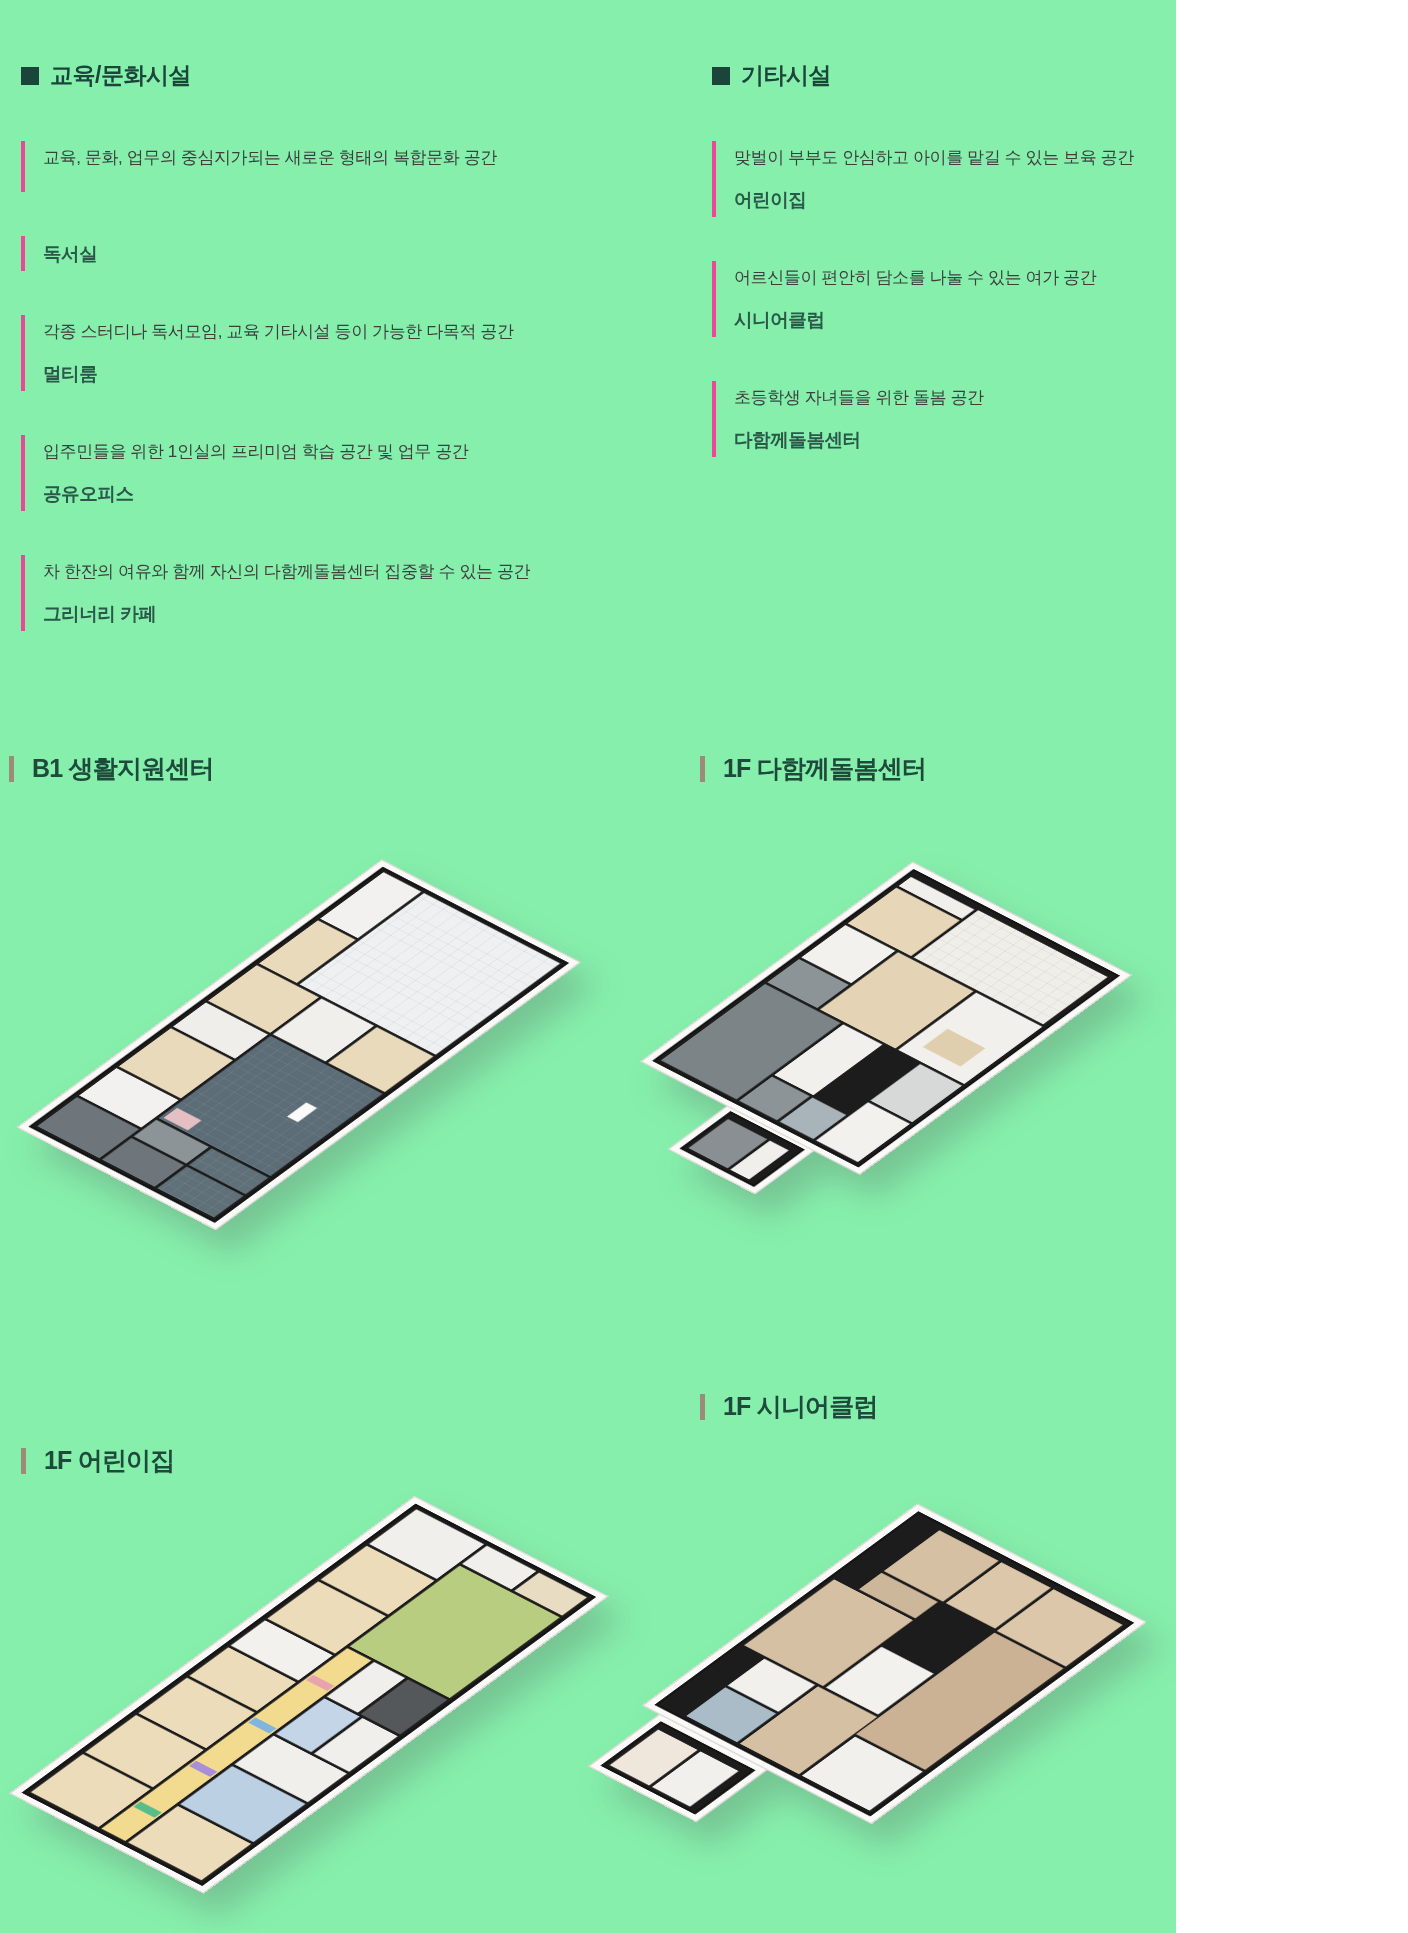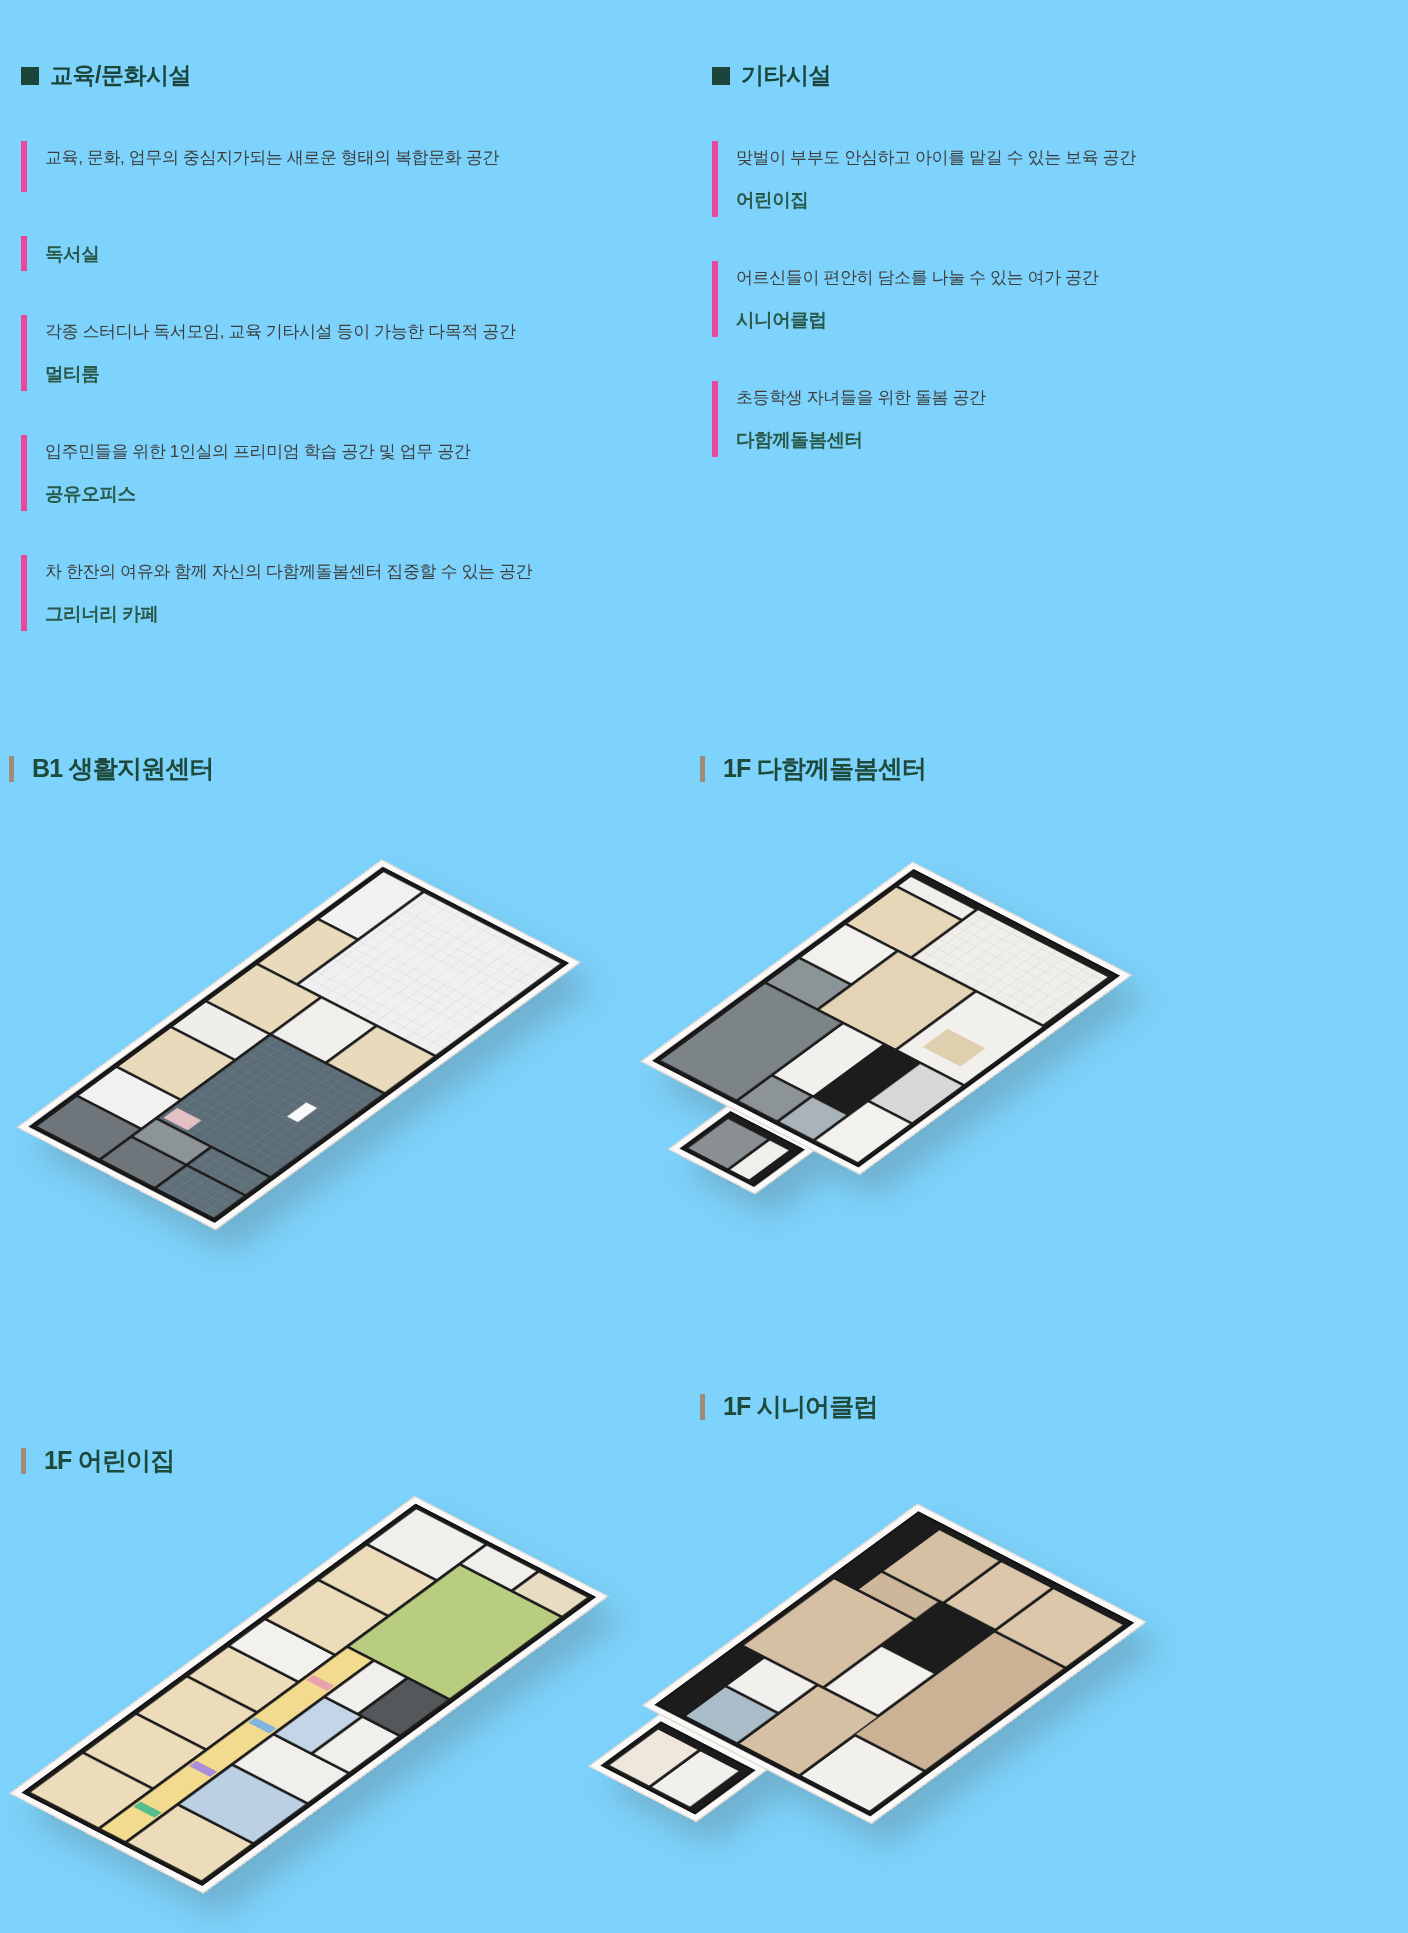--- a/index.html
+++ b/index.html
@@ -1,25 +1,25 @@
 <!DOCTYPE html>
 <html><head>
 <meta charset="utf-8">
 <style>
   html,body{margin:0;padding:0;background:#ffffff;}
-  .page{position:relative;width:1408px;height:1933px;background:#7dd3fc;overflow:hidden;
+  .page{position:relative;width:1176px;height:1933px;background:#86efac;overflow:hidden;
         font-family:"Liberation Sans", sans-serif;text-decoration:underline;}
   
   .fcol{position:absolute;top:60px;}
   .col-left{left:21px;width:660px;}
   .col-right{left:712px;width:640px;}
   .sec-heading{display:flex;align-items:center;gap:11px;font-size:23px;font-weight:bold;
                color:#1b453a;letter-spacing:-0.5px;margin-bottom:50px;}
   .sq{width:18px;height:18px;background:#1b453a;flex:0 0 auto;}
-  .fitem{border-left:6px solid #ec4899;padding:5px 0 5px 18px;margin-bottom:44px;}
+  .fitem{border-left:4px solid #ec4899;padding:5px 0 5px 18px;margin-bottom:44px;}
   .fdesc{font-size:17px;color:#3d3f3e;letter-spacing:-0.4px;margin:0 0 18px 0;}
   .fname{font-size:18.5px;font-weight:bold;color:#2a594a;letter-spacing:-0.4px;margin:0;}
   
   .ptitle{position:absolute;display:flex;align-items:center;gap:18px;}
   .pbar{width:5px;height:26px;background:#9d8a79;flex:0 0 auto;}
   .ptext{font-size:25px;font-weight:bold;color:#1e4a3c;letter-spacing:-0.8px;}
   
   .planwrap{position:absolute;filter:drop-shadow(16px 22px 16px rgba(70,70,70,0.25));}
   .iso{position:absolute;left:50%;top:50%;}
   .b1iso{width:620px;height:270px;margin-left:-310px;margin-top:-135px;

